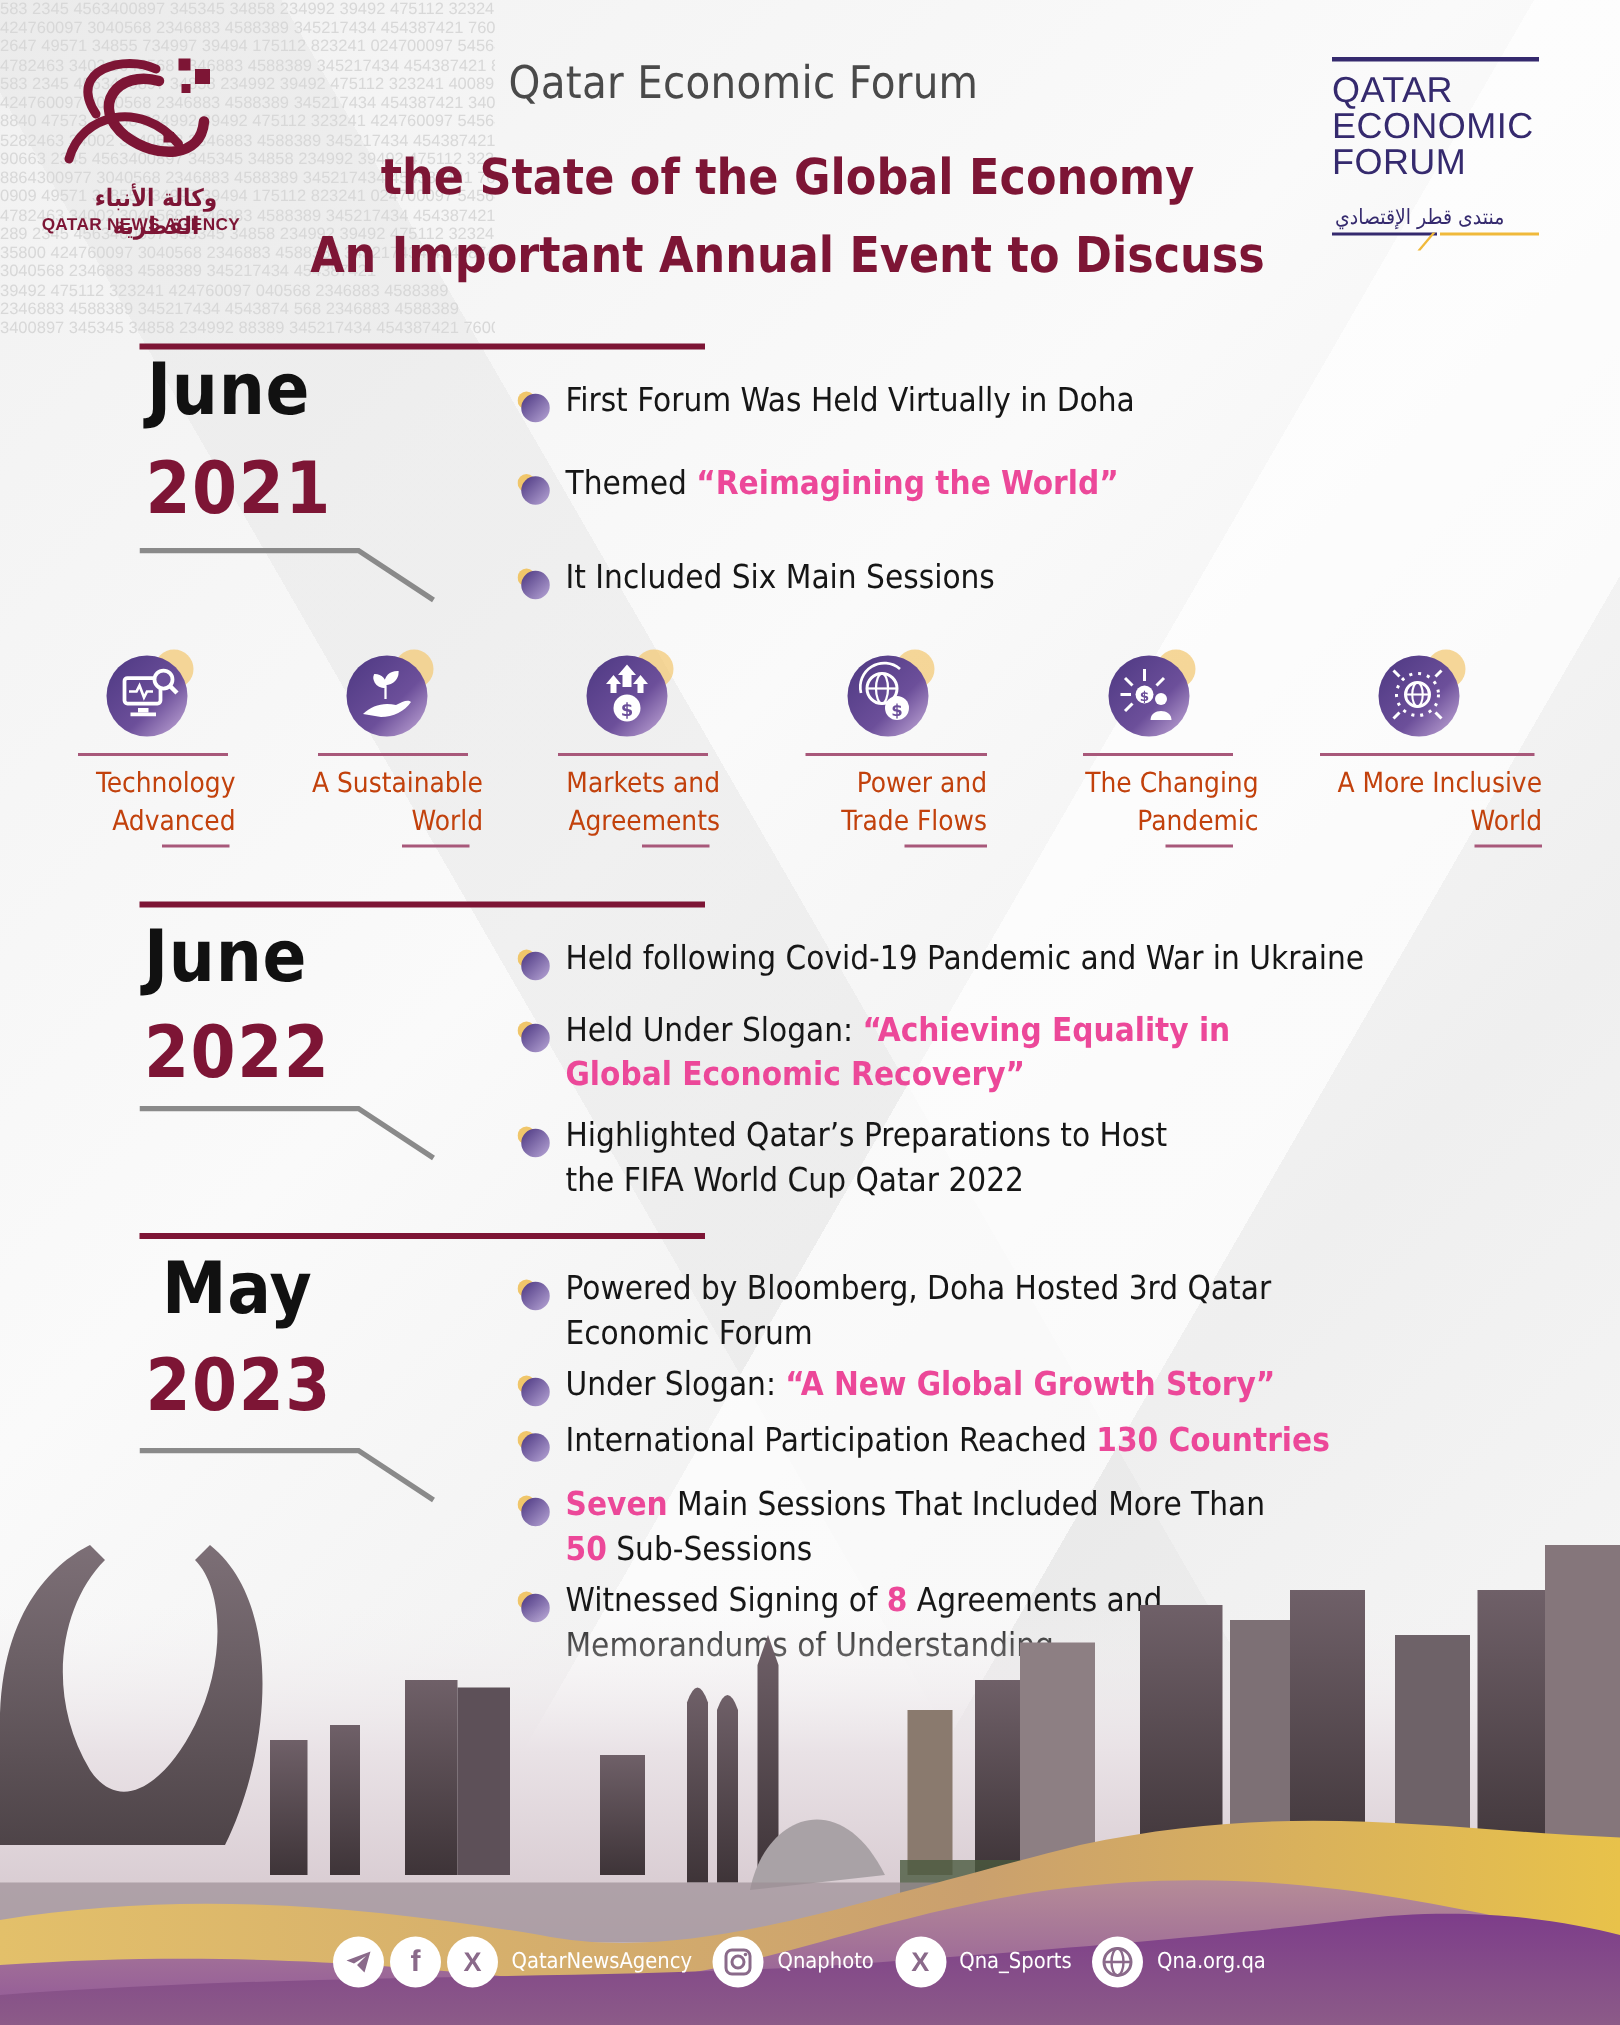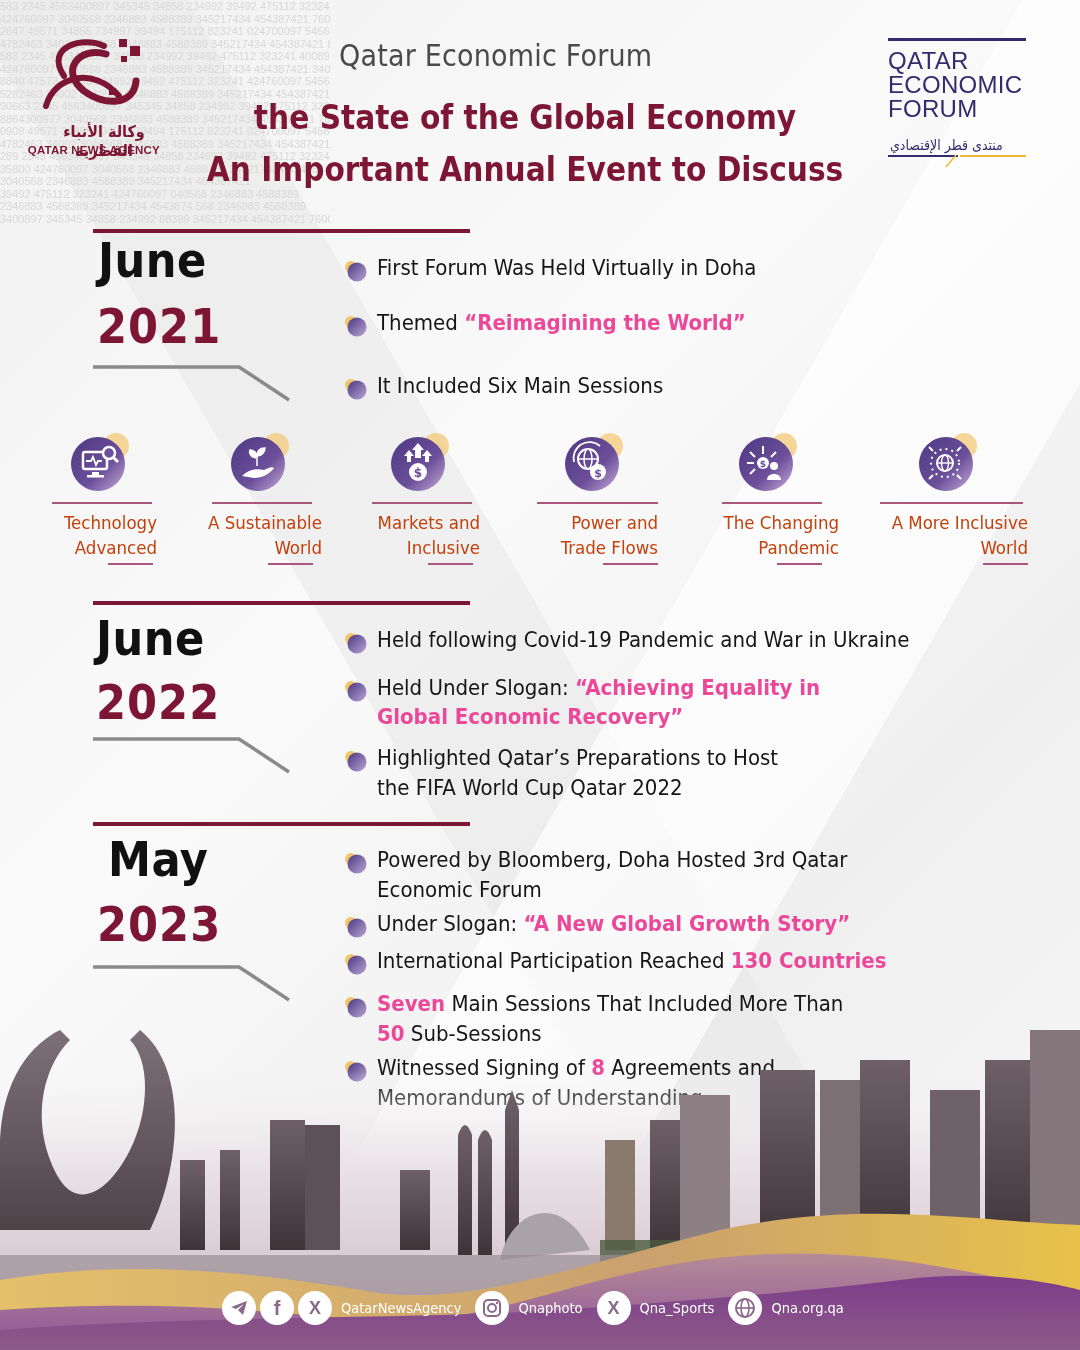--- a/index.html
+++ b/index.html
@@ -191,21 +191,21 @@
         <circle cx="28" cy="32" r="27" fill="url(#ig)"></circle>
       <path d="M14 24 L19 18 L24 24 L21 24 L21 30 L17 30 L17 24 Z" fill="#fff"></path>
       <path d="M22 18 L28 11 L34 18 L31 18 L31 26 L25 26 L25 18 Z" fill="#fff"></path>
       <path d="M32 24 L37 18 L42 24 L39 24 L39 30 L35 30 L35 24 Z" fill="#fff"></path>
       <circle cx="28" cy="40" r="9" fill="#fff"></circle>
         <text x="28" y="45" text-anchor="middle" font-size="12" font-weight="bold" fill="#6c4f9a" font-family="DejaVu Sans">$</text>
     </svg>
     <div class="sess-line" style="left:12px;top:72px;width:100px"></div>
     <div class="sess-label" style="right:50px;top:80px">
       <div>Markets and</div>
-        <div>Inclusive</div>
+        <div>Agreements</div>
     </div>
     <div class="sess-line" style="left:68px;top:133px;width:45px"></div>
   </div>
 
   <div class="session" style="left:530px">
     <svg class="sess-icon" style="left:34px;top:2px" viewBox="0 0 60 60">
       <circle cx="46" cy="14" r="13" fill="#f3c977" opacity=".75"></circle>
         <circle cx="28" cy="32" r="27" fill="url(#ig)"></circle>
       <circle cx="24" cy="27" r="10" fill="none" stroke="#fff" stroke-width="2"></circle>
         <ellipse cx="24" cy="27" rx="4" ry="10" fill="none" stroke="#fff" stroke-width="1.5"></ellipse>

